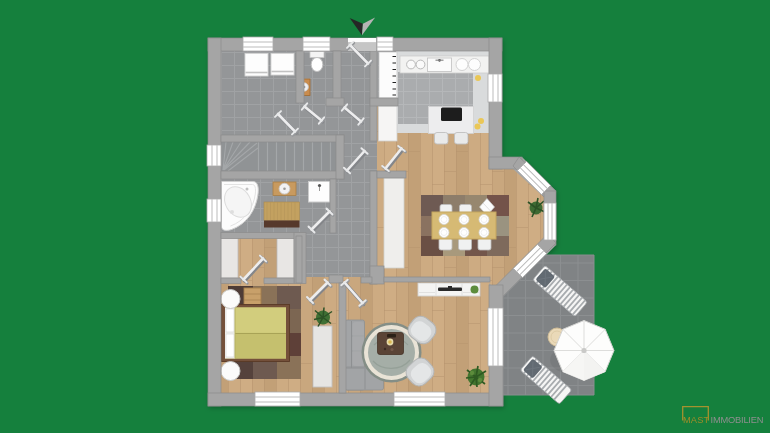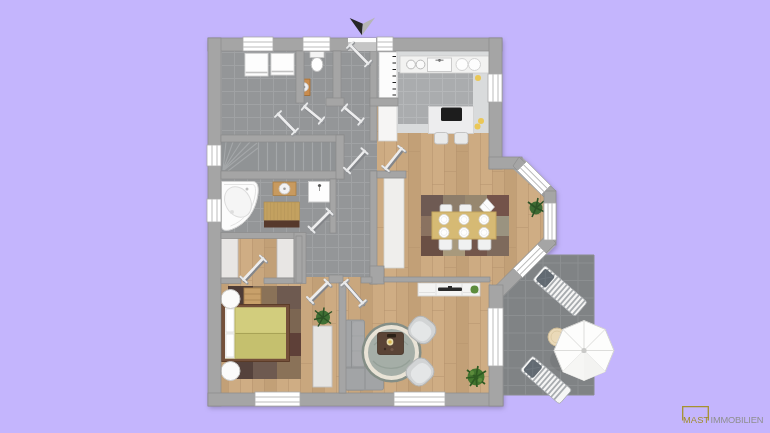--- a/index.html
+++ b/index.html
@@ -1,16 +1,16 @@
 <!DOCTYPE html>
 <html><head>
 <meta charset="utf-8">
 <style>
 html,body{margin:0;padding:0;background:#ffffff;}
-#wrap{width:770px;height:433px;position:relative;overflow:hidden;background:#c4b5fd;font-family:"Liberation Sans",sans-serif;}
+#wrap{width:770px;height:433px;position:relative;overflow:hidden;background:#15803d;font-family:"Liberation Sans",sans-serif;}
 </style>
 </head>
 <body>
 <div id="wrap">
 <svg width="770" height="433" viewBox="0 0 770 433">
 <defs>
 <pattern id="tile" width="13" height="13" patternUnits="userSpaceOnUse">
   <rect width="13" height="13" fill="#949698"></rect>
   <path d="M0 .5H13M.5 0V13" stroke="#a0a2a4" stroke-width="1"></path>
 </pattern>

